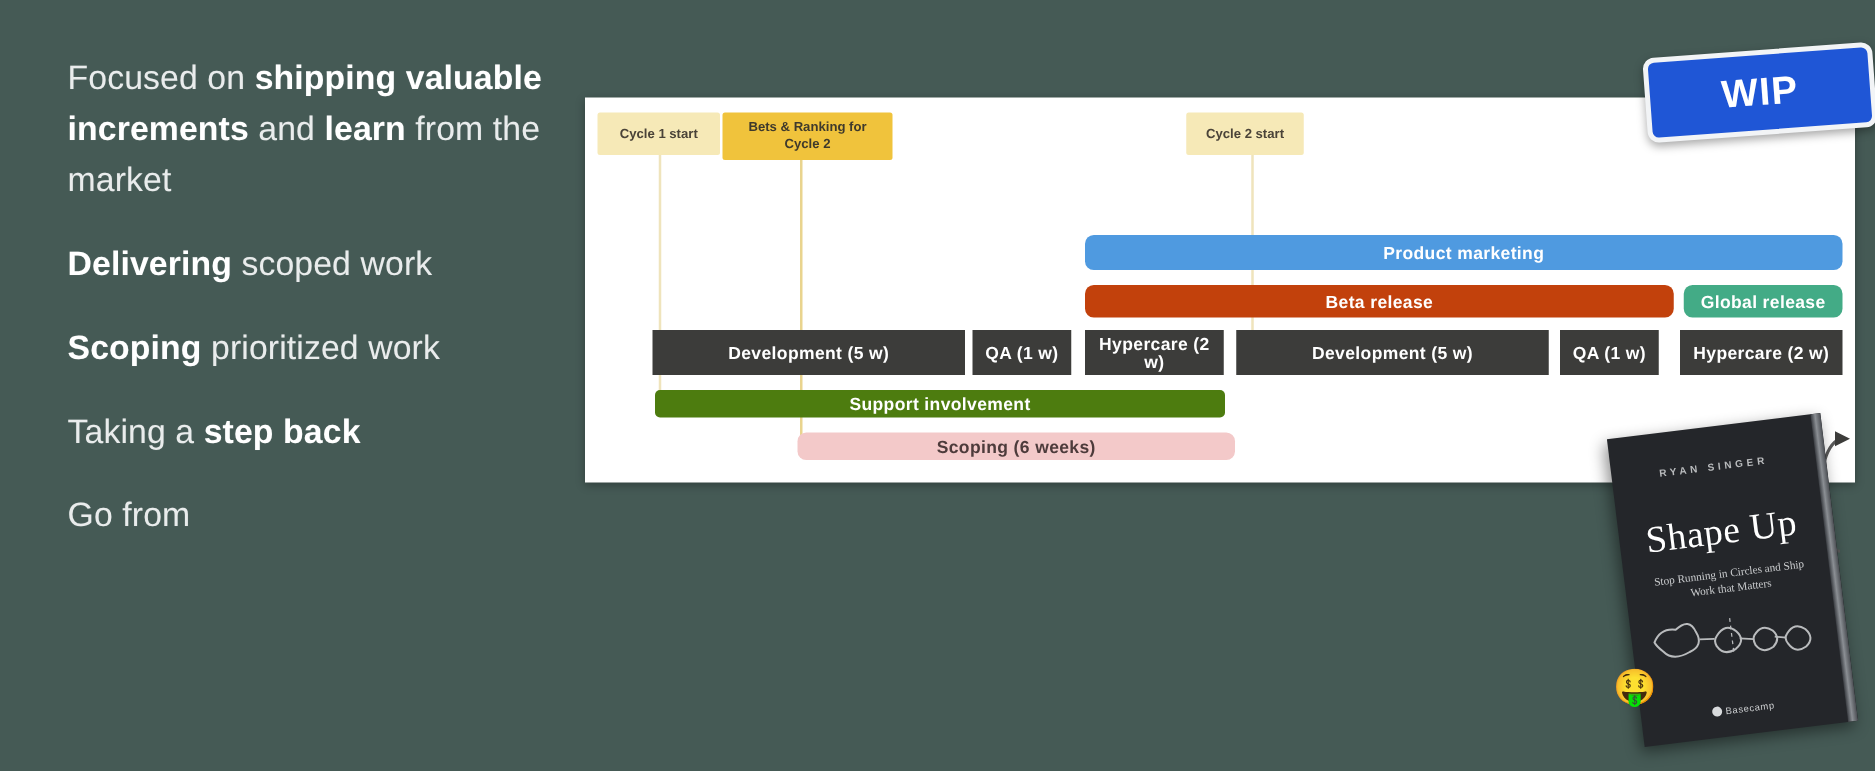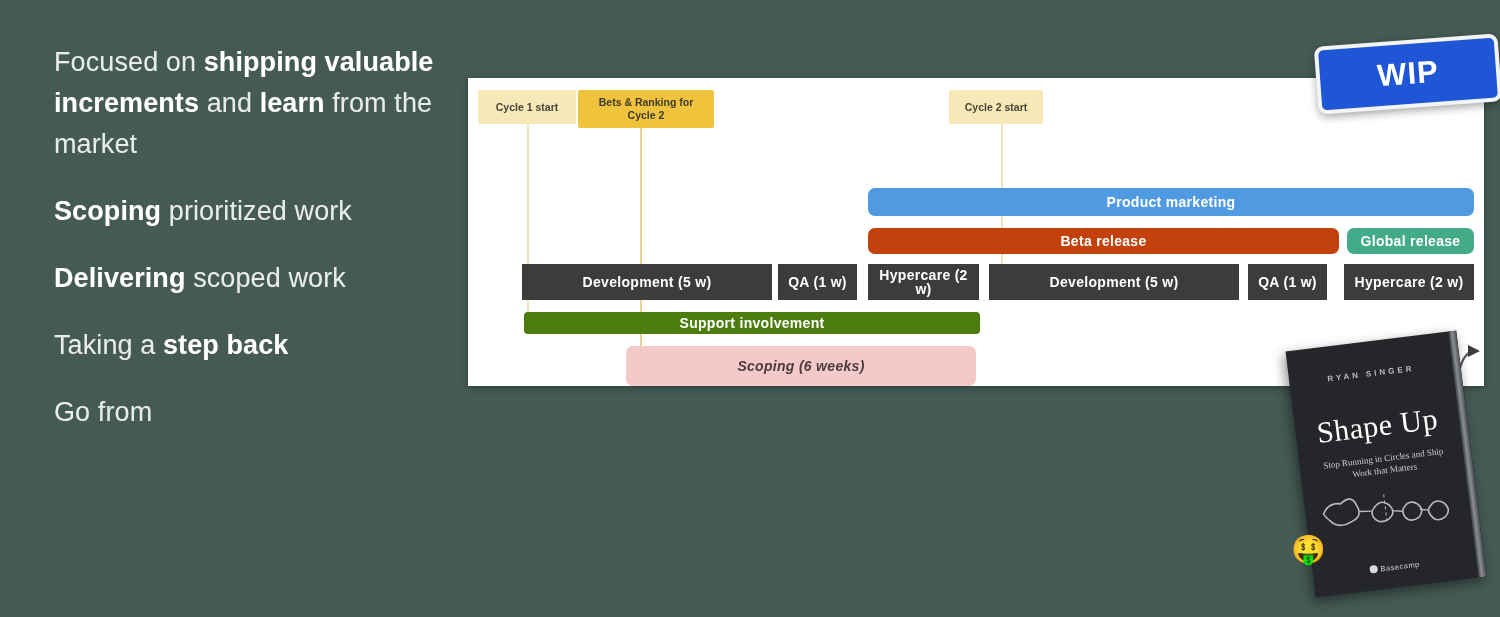--- a/index.html
+++ b/index.html
@@ -192,22 +192,22 @@
     font-size: 28px;
     line-height: 34px;
     text-align: center;
   }
 </style>
 </head>
 <body>
 
 <div id="bullets">
     <div class="bullet"><span>Focused on </span><b>shipping valuable increments</b><span> and </span><b>learn</b><span> from the market</span></div>
+    <div class="bullet"><b>Delivering</b><span> scoped work</span></div>
     <div class="bullet"><b>Scoping</b><span> prioritized work</span></div>
-    <div class="bullet"><b>Delivering</b><span> scoped work</span></div>
     <div class="bullet"><span>Taking a </span><b>step back</b></div>
     <div class="bullet"><span>Go from</span></div>
   </div>
 
 <div id="panel">
   <div id="panel-inner">
       <div class="vline" style="left: 59px; top: 46px; height: 197px;"></div>
       <div class="chip pale" style="left: 10px; top: 12px; width: 98px; height: 34px;">Cycle 1 start</div>
       <div class="vline strong" style="left: 172px; top: 50px; height: 230px;"></div>
       <div class="chip gold" style="left: 110px; top: 12px; width: 136px; height: 38px;">Bets &amp; Ranking for Cycle 2</div>
@@ -216,21 +216,21 @@
       <div class="bar blue" style="left: 400px; top: 110px; width: 606px; height: 28px;">Product marketing</div>
       <div class="bar gray" style="left: 400px; top: 150px; width: 471px; height: 26px;">Beta release</div>
       <div class="bar green" style="left: 879px; top: 150px; width: 127px; height: 26px;">Global release</div>
       <div class="bar dark" style="left: 54px; top: 186px; width: 250px; height: 36px;">Development (5 w)</div>
       <div class="bar dark" style="left: 310px; top: 186px; width: 79px; height: 36px;">QA (1 w)</div>
       <div class="bar dark" style="left: 400px; top: 186px; width: 111px; height: 36px;">Hypercare (2 w)</div>
       <div class="bar dark" style="left: 521px; top: 186px; width: 250px; height: 36px;">Development (5 w)</div>
       <div class="bar dark" style="left: 780px; top: 186px; width: 79px; height: 36px;">QA (1 w)</div>
       <div class="bar dark" style="left: 876px; top: 186px; width: 130px; height: 36px;">Hypercare (2 w)</div>
       <div class="bar support" style="left: 56px; top: 234px; width: 456px; height: 22px;">Support involvement</div>
-      <div class="bar pink" style="left: 158px; top: 268px; width: 350px; height: 40px; font-style: italic;">Scoping (6 weeks)</div>
+      <div class="bar pink" style="left: 170px; top: 268px; width: 350px; height: 22px;">Scoping (6 weeks)</div>
     </div>
   <svg id="dep-arrow" viewBox="0 0 60 120" fill="none" xmlns="http://www.w3.org/2000/svg">
     <path d="M44 108 C 30 108, 28 96, 28 78 C 28 50, 30 24, 44 18" stroke="#5a5a5a" stroke-width="2.4" fill="none"></path>
     <path d="M40 12 L 52 18 L 40 24 Z" fill="#3c3c3a"></path>
   </svg>
 </div>
 
 <div id="wip">
   <span>WIP</span>
 </div>

